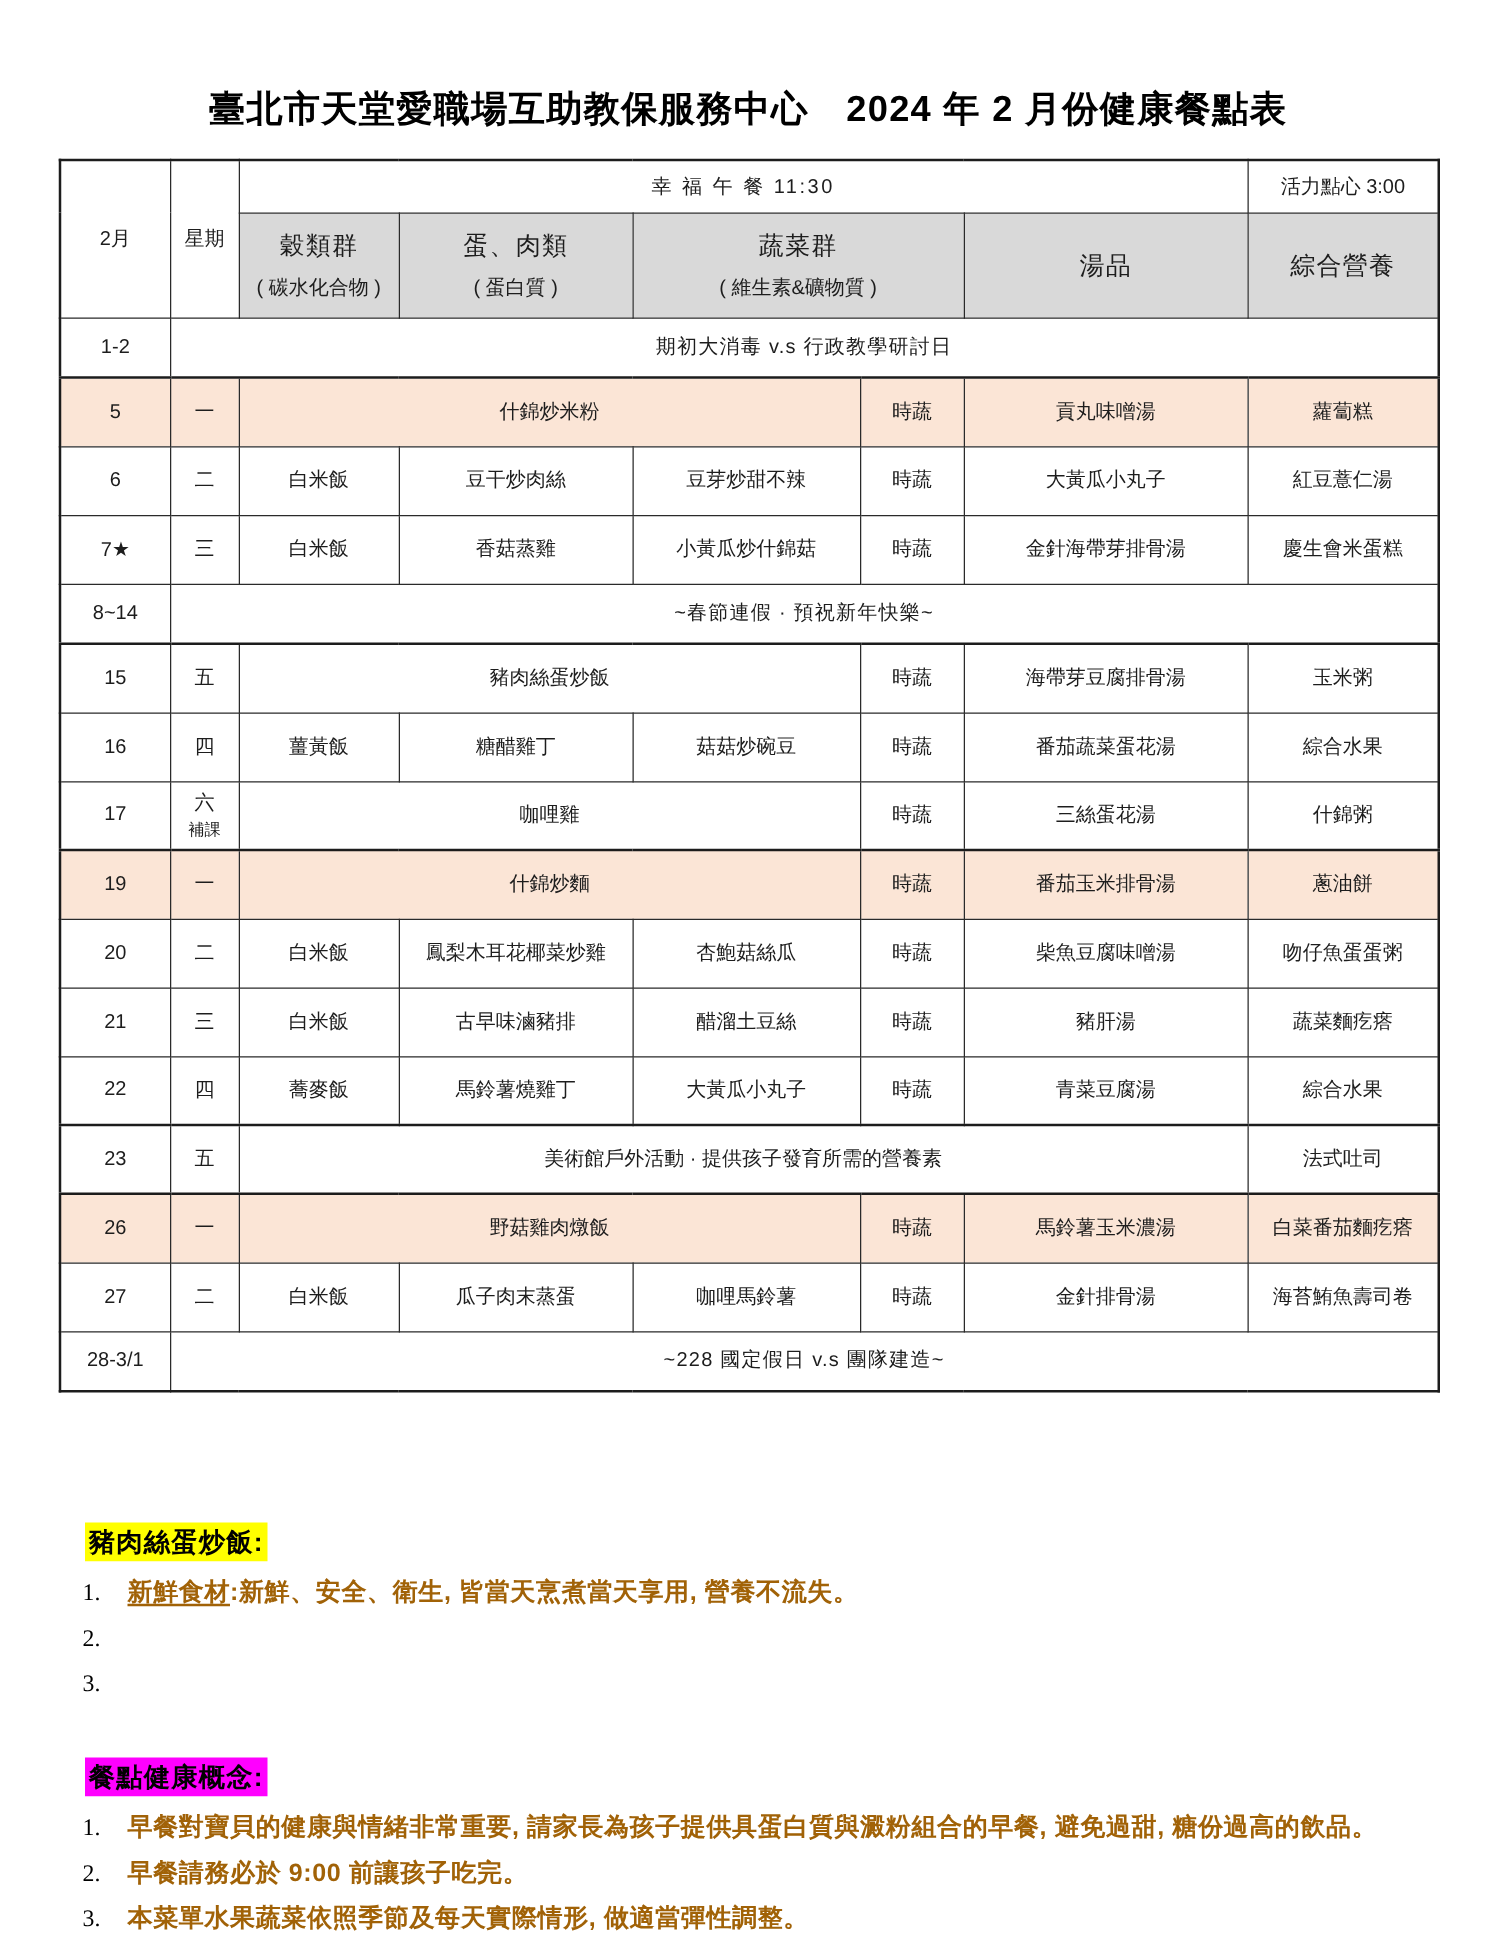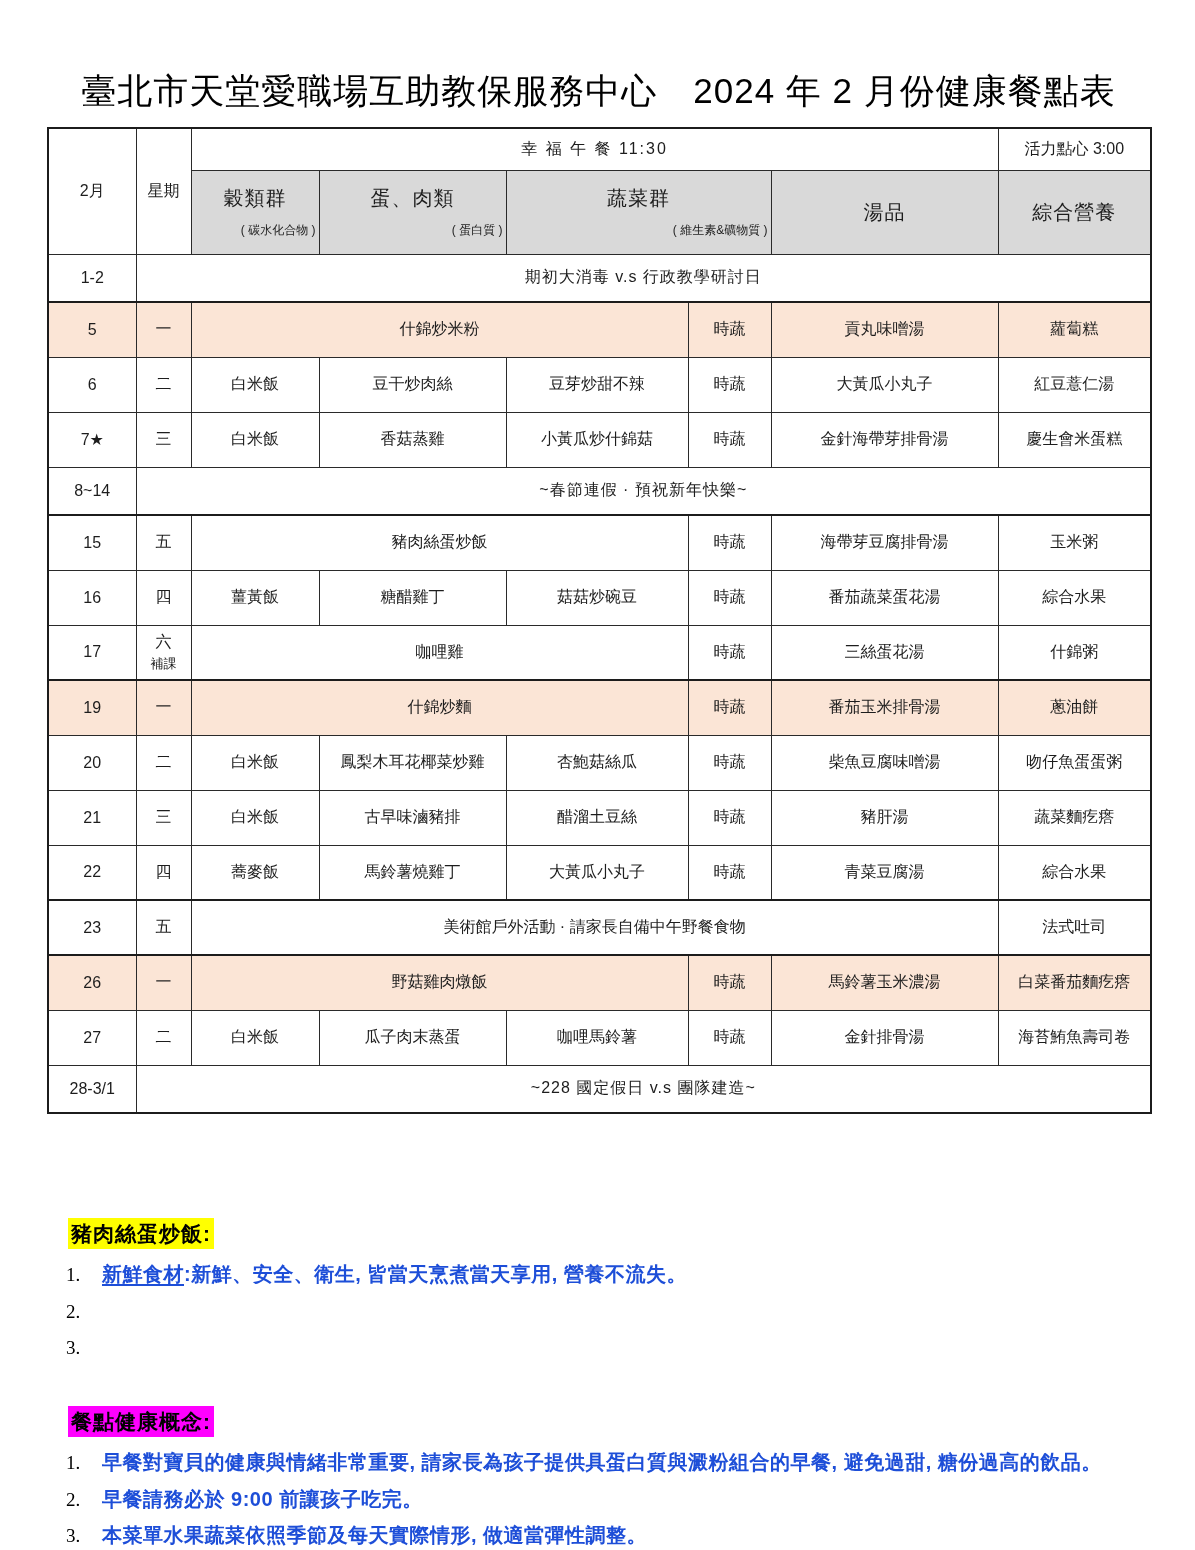--- a/index.html
+++ b/index.html
@@ -4,21 +4,21 @@
 <style>
   html,body{margin:0;padding:0;background:#ffffff;}
   body{
     width:1195px;height:1550px;position:relative;overflow:hidden;
     font-family:"Liberation Sans","DejaVu Sans",sans-serif;
     color:#111;
     -webkit-font-smoothing:antialiased;
   }
   #page-title{
     position:absolute;top:68px;left:47px;width:1103px;
-    text-align:center;font-size:35px;font-weight:normal;color:#000;
+    text-align:center;font-size:29px;font-weight:bold;color:#000;
     letter-spacing:1px;white-space:nowrap;
   }
   table.menu{
     position:absolute;top:127px;left:47px;width:1103px;
     border-collapse:collapse;table-layout:fixed;
     border:2px solid #1c1c1c;
   }
   table.menu td{
     border:1.5px solid #2a2a2a;
     text-align:center;vertical-align:middle;
@@ -26,21 +26,21 @@
     overflow:hidden;
   }
   tr.hdr1{height:42px;}
   tr.hdr2{height:84px;}
   tr.r-menu{height:55px;}
   tr.r-event{height:48px;}
   td.lunch-hdr{font-size:19px;letter-spacing:2px;}
   td.snackcol-hdr{font-size:18px;}
   td.grey{background:#d9d9d9;}
   .col-head{font-size:20px;letter-spacing:1px;}
-  .col-sub{font-size:12px;margin-top:10px;letter-spacing:0;text-align:right;}
+  .col-sub{font-size:16px;margin-top:10px;letter-spacing:0;}
   td.c-date{font-size:18px;}
   td.c-day{font-size:17px;}
   .day2{font-size:13px;margin-top:2px;}
   td.red, .red{color:#ff0000;}
   td.ev{font-size:17px;letter-spacing:1px;}
   tr.hl td{background:#fbe5d6;}
   tr.thick-top td{border-top:2.5px solid #1c1c1c;}
   
   .notes{position:absolute;left:66px;width:1105px;}
   #principles{top:1218px;}
@@ -49,21 +49,21 @@
     display:inline-block;font-size:21px;font-weight:bold;color:#000;
     padding:2px 3px 1px 3px;margin:0 0 6px 2px;letter-spacing:1px;
   }
   #principles .note-heading{background:#ffff00;}
   #concepts .note-heading{background:#ff00ff;margin-top:22px;}
   .note-item{display:flex;align-items:flex-start;margin:4px 0 6px 0;line-height:1.5;}
   .num{
     flex:0 0 36px;font-family:"Liberation Serif","DejaVu Serif",serif;
     font-size:19px;padding-top:2px;color:#000;
   }
-  .note-text{font-size:20px;font-weight:bold;color:#1d4ed8;letter-spacing:0.5px;}
+  .note-text{font-size:20px;font-weight:bold;color:#a16207;letter-spacing:0.5px;}
   .note-text u{text-decoration:underline;text-underline-offset:3px;}
 </style>
 </head>
 <body>
 
 <div id="page-title">臺北市天堂愛職場互助教保服務中心　2024 年 2 月份健康餐點表</div>
 
 <table class="menu">
   <colgroup>
     <col style="width:88px">
@@ -198,21 +198,21 @@
         <td>蕎麥飯</td>
         <td>馬鈴薯燒雞丁</td>
         <td>大黃瓜小丸子</td>
         <td>時蔬</td>
         <td>青菜豆腐湯</td>
         <td>綜合水果</td>
       </tr>
       <tr class="r-menu thick-top">
         <td class="c-date">23</td>
         <td class="c-day">五</td>
-        <td colspan="5">美術館戶外活動 · 請家長自備中午野餐食物</td>
+        <td colspan="5">美術館戶外活動 · 提供孩子發育所需的營養素</td>
         <td>法式吐司</td>
       </tr>
       <tr class="r-menu hl thick-top">
         <td class="c-date">26</td>
         <td class="c-day">一</td>
         <td colspan="3">野菇雞肉燉飯</td>
         <td>時蔬</td>
         <td>馬鈴薯玉米濃湯</td>
         <td>白菜番茄麵疙瘩</td>
       </tr>

